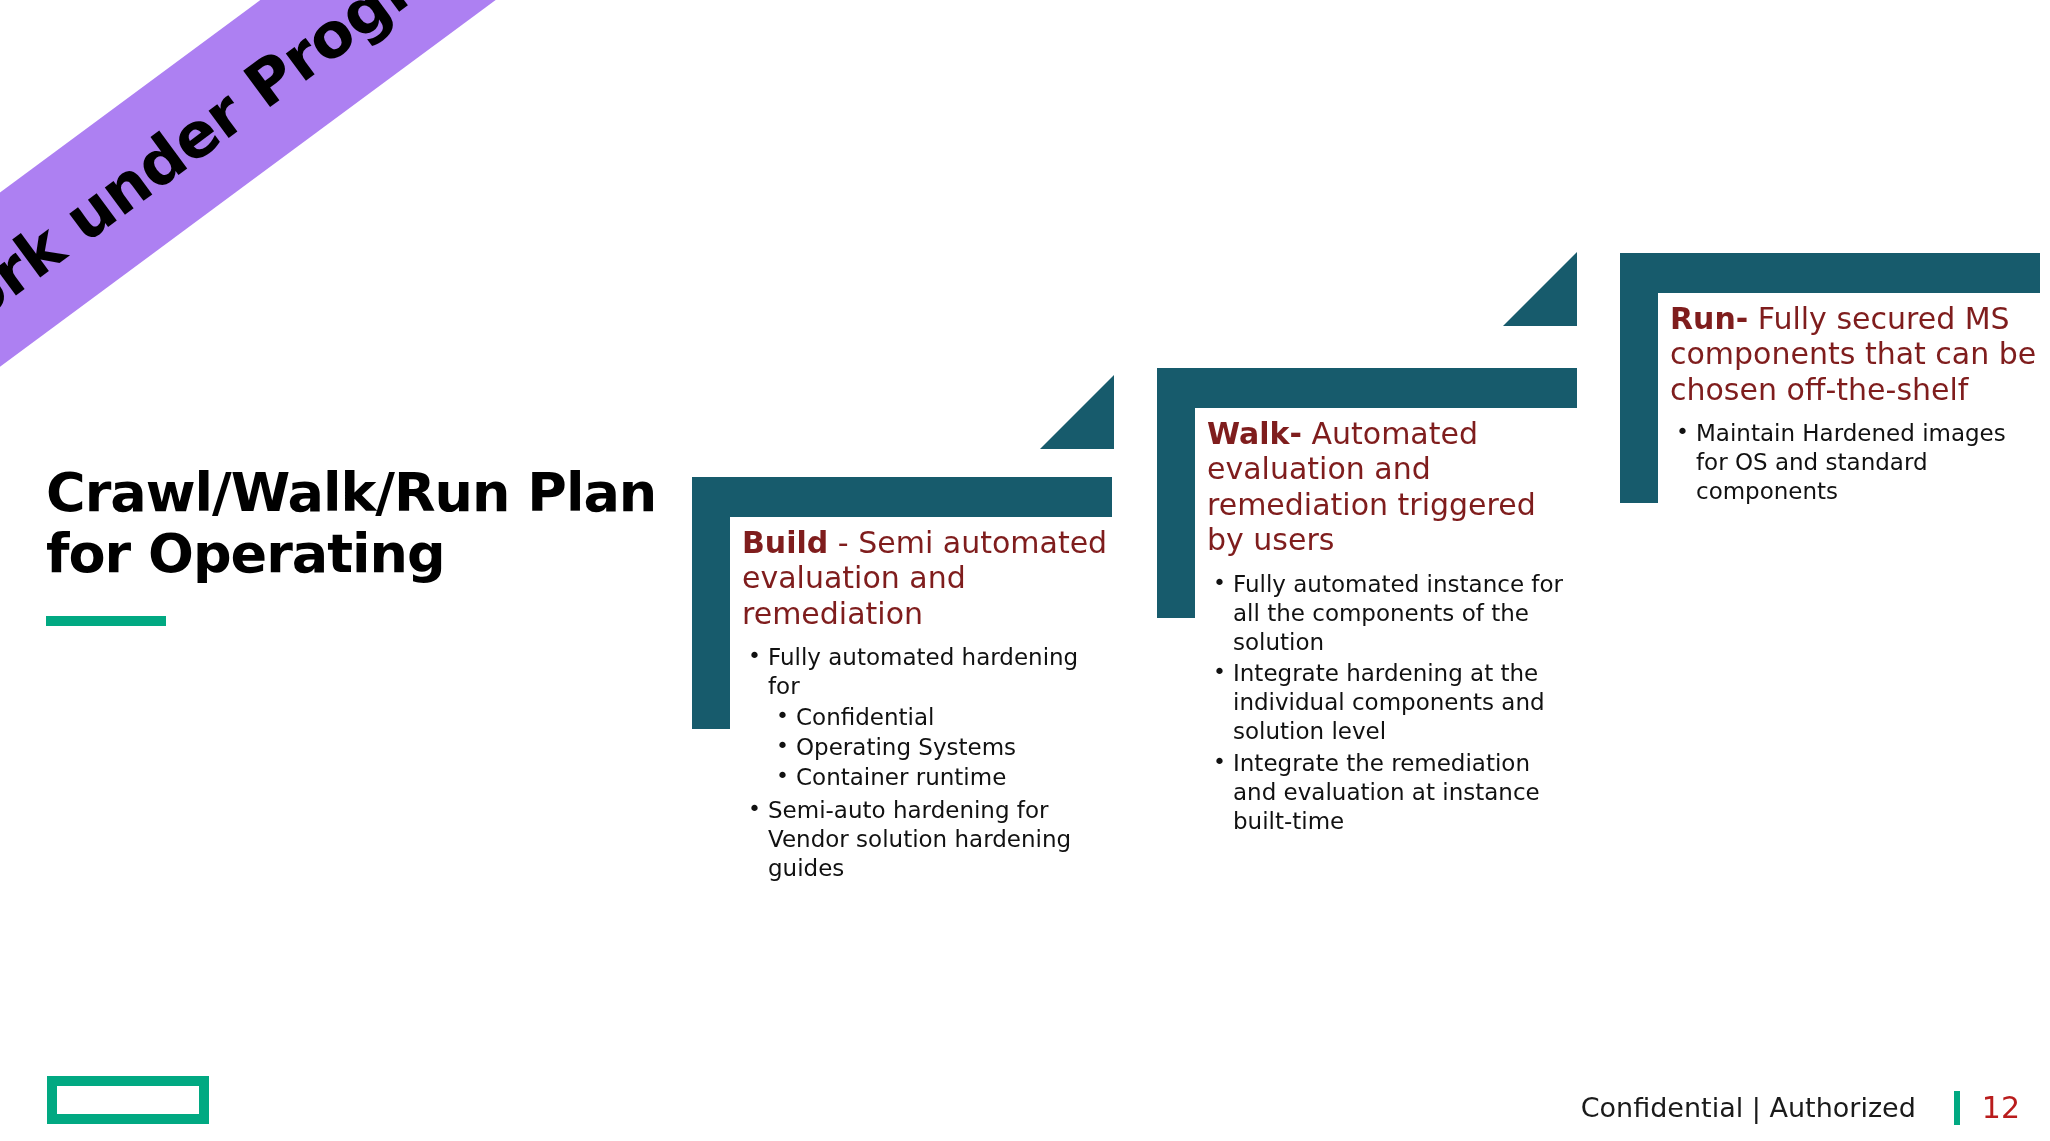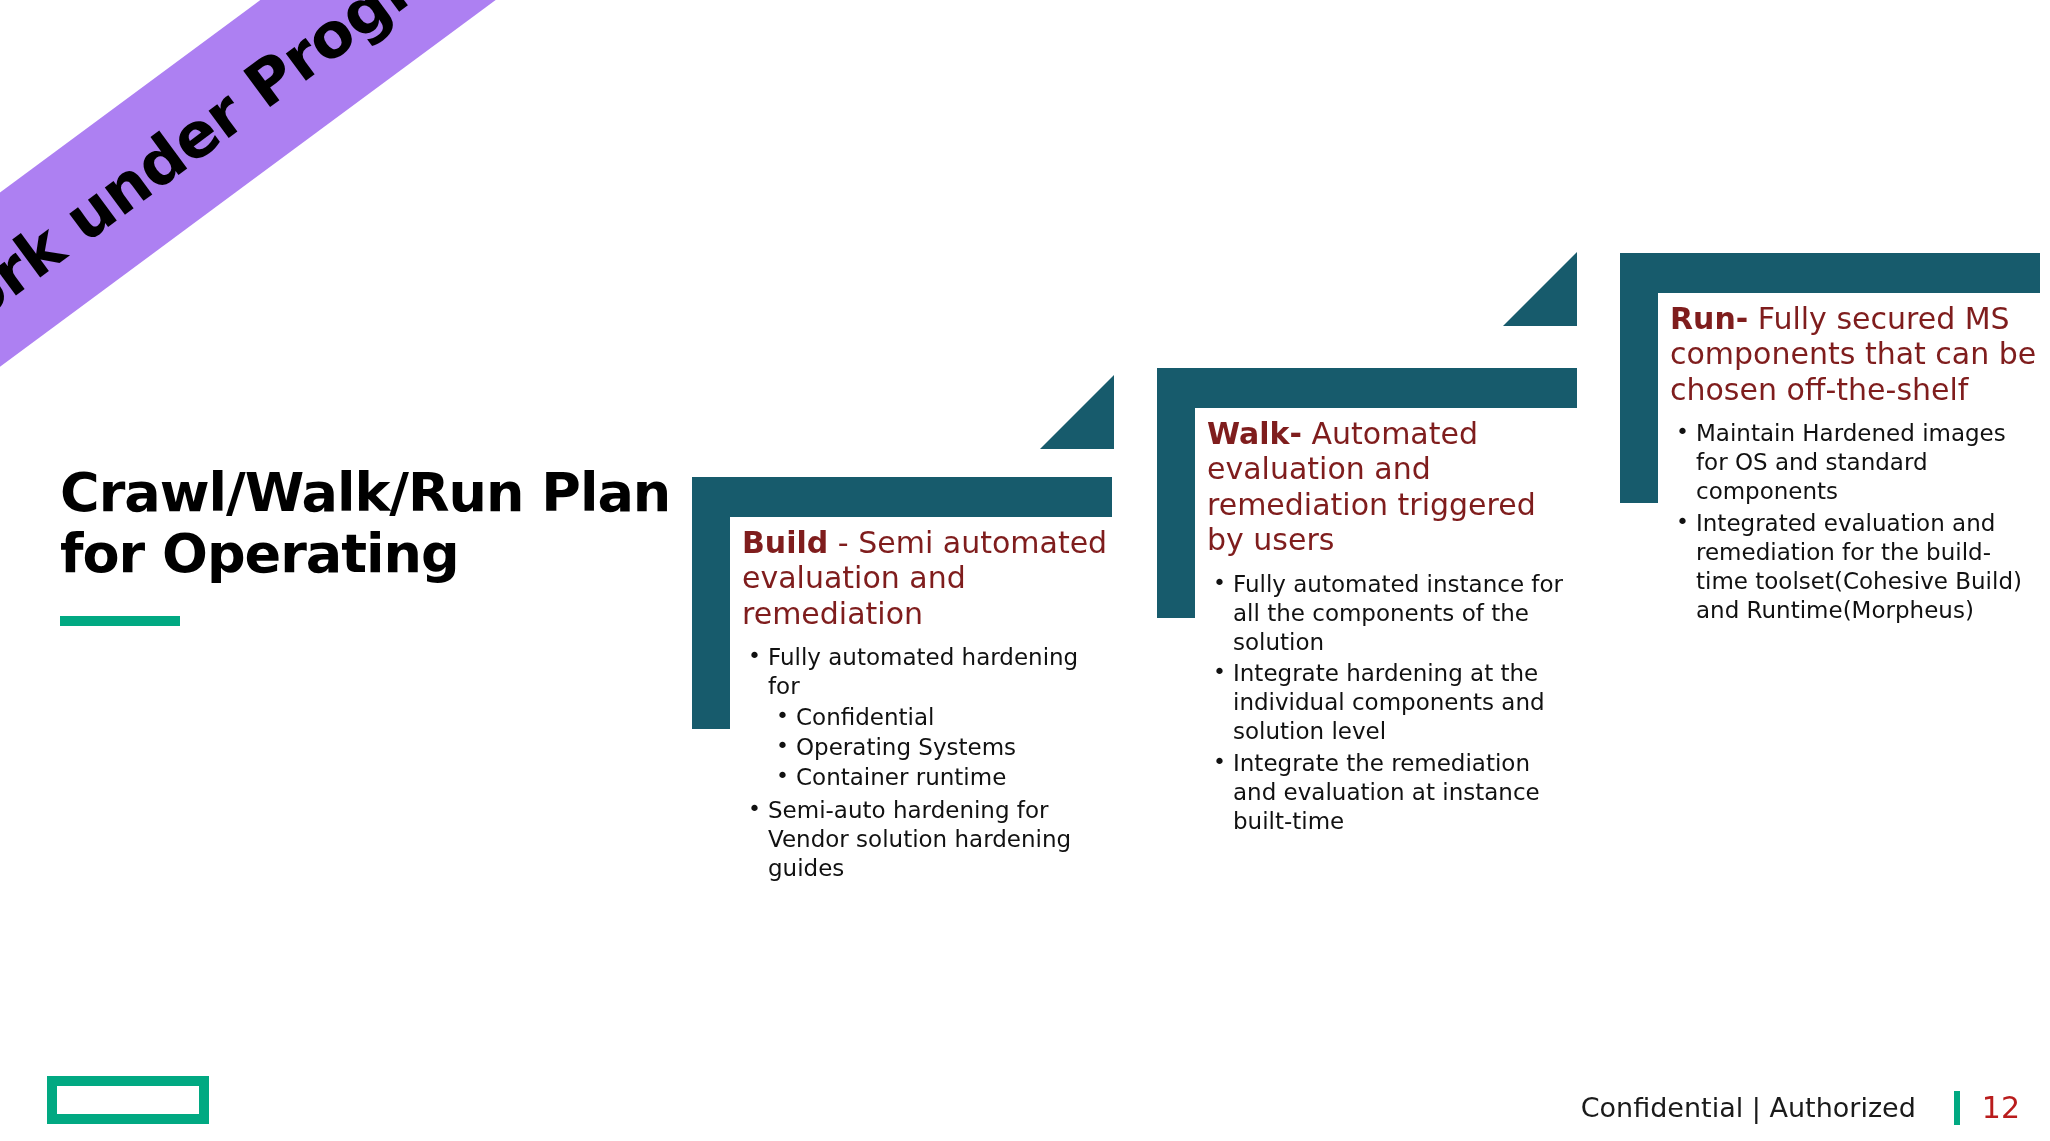--- a/index.html
+++ b/index.html
@@ -38,21 +38,21 @@
     font-weight: bold;
     font-size: 62px;
     color: #000000;
     letter-spacing: -0.5px;
     white-space: nowrap;
   }
 
   
   #title-block {
     position: absolute;
-    left: 60px;
+    left: 46px;
     top: 462px;
     width: 620px;
   }
   #page-title {
     font-family: "DejaVu Sans", sans-serif;
     font-weight: bold;
     font-size: 54px;
     line-height: 1.13;
     color: #000000;
     letter-spacing: -1.0px;
@@ -247,21 +247,20 @@
 
   <div class="stage" style="left:1620px; top:253px; width:420px; height:360px;">
     <div class="bracket-top" style="width:420px;"></div>
     <div class="bracket-arm" style="height:250px;"></div>
     <div class="stage-body" style="left:50px; width:370px;">
       <p class="stage-heading">
         <b>Run-</b><span> Fully secured MS components that can be chosen off-the-shelf</span>
       </p>
       <ul class="stage-list">
         <li>Maintain Hardened images for OS and standard components</li>
-        <li>Integrated evaluation and remediation for the build-time toolset(Cohesive Build) and Runtime(Morpheus)</li>
       </ul>
     </div>
   </div>
 
   <div id="hpe-logo"></div>
 
   <div id="footer-right">
     <span id="footer-confidential">Confidential | Authorized</span>
     <span id="footer-divider"></span>
     <span id="footer-page-number">12</span>

